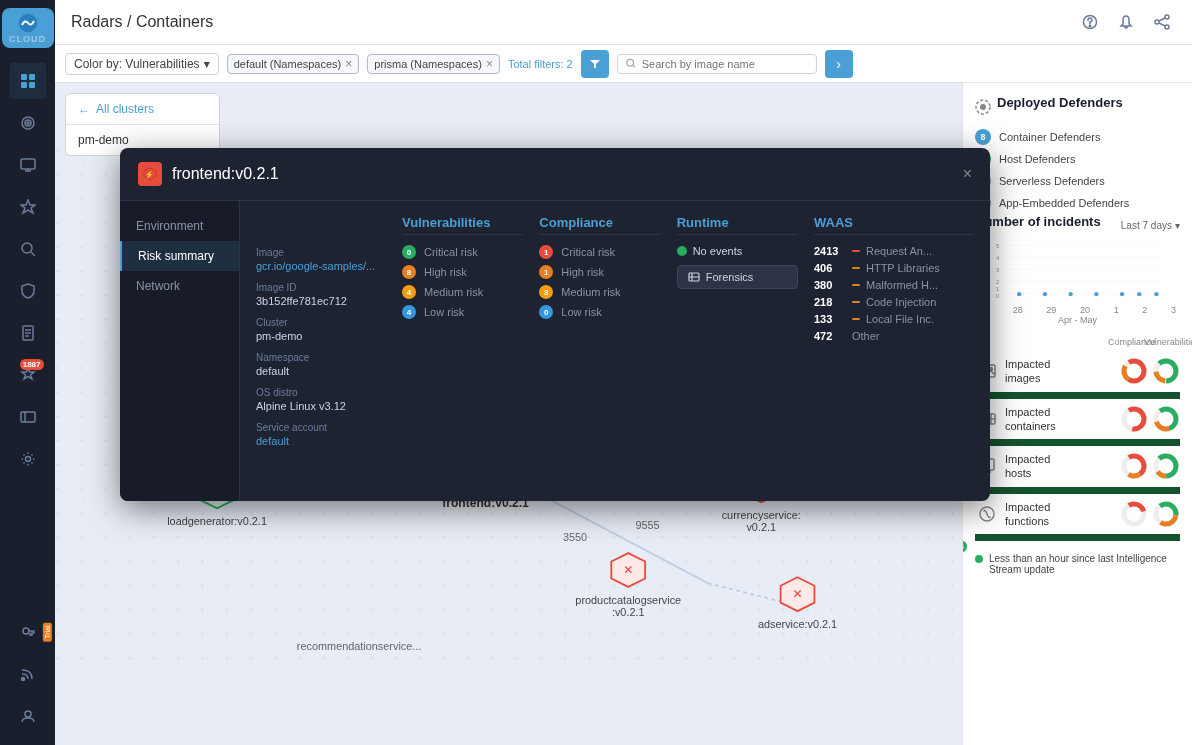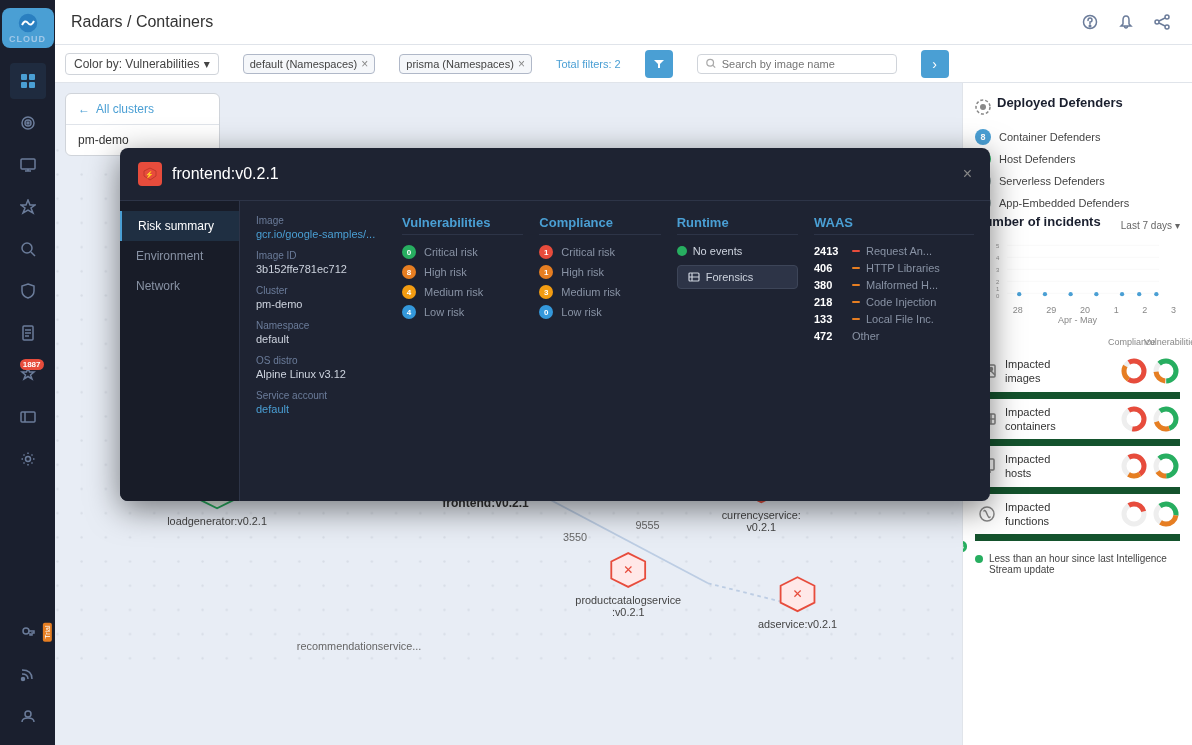--- a/index.html
+++ b/index.html
@@ -86,21 +86,21 @@
     }
 
     
     .filterbar {
       height: 38px;
       background: white;
       border-bottom: 1px solid #e0e4ea;
       display: flex;
       align-items: center;
       padding: 0 10px;
-      gap: 24px;
+      gap: 8px;
     }
     .filter-dropdown {
       display: flex;
       align-items: center;
       gap: 4px;
       font-size: 12px;
       color: #444;
       border: 1px solid #d0d4da;
       border-radius: 4px;
       padding: 3px 8px;
@@ -424,20 +424,21 @@
       flex: 1;
       padding: 14px 16px;
       display: flex;
       gap: 16px;
     }
 
     
     .info-col {
       width: 130px;
       flex-shrink: 0;
+      margin-top: 32px;
     }
     .info-row {
       margin-bottom: 10px;
     }
     .info-label {
       font-size: 10px;
       color: #6b7c9a;
       margin-bottom: 2px;
     }
     .info-value {
@@ -1057,22 +1058,22 @@
               <text x="7" y="10" text-anchor="middle" font-size="7" fill="white">⚡</text>
             </svg>
           </div>
           <span class="modal-title">frontend:v0.2.1</span>
           <span class="modal-close">×</span>
         </div>
 
         <div class="modal-body">
 
           <div class="modal-left-nav">
+            <div class="nav-item">Environment</div>
             <div class="nav-item active">Risk summary</div>
-            <div class="nav-item">Environment</div>
             <div class="nav-item">Network</div>
           </div>
 
           <div class="modal-content">
 
             <div class="info-col">
               <div class="info-row">
                 <div class="info-label">Image</div>
                 <div class="info-value link">gcr.io/google-samples/...</div>
               </div>

